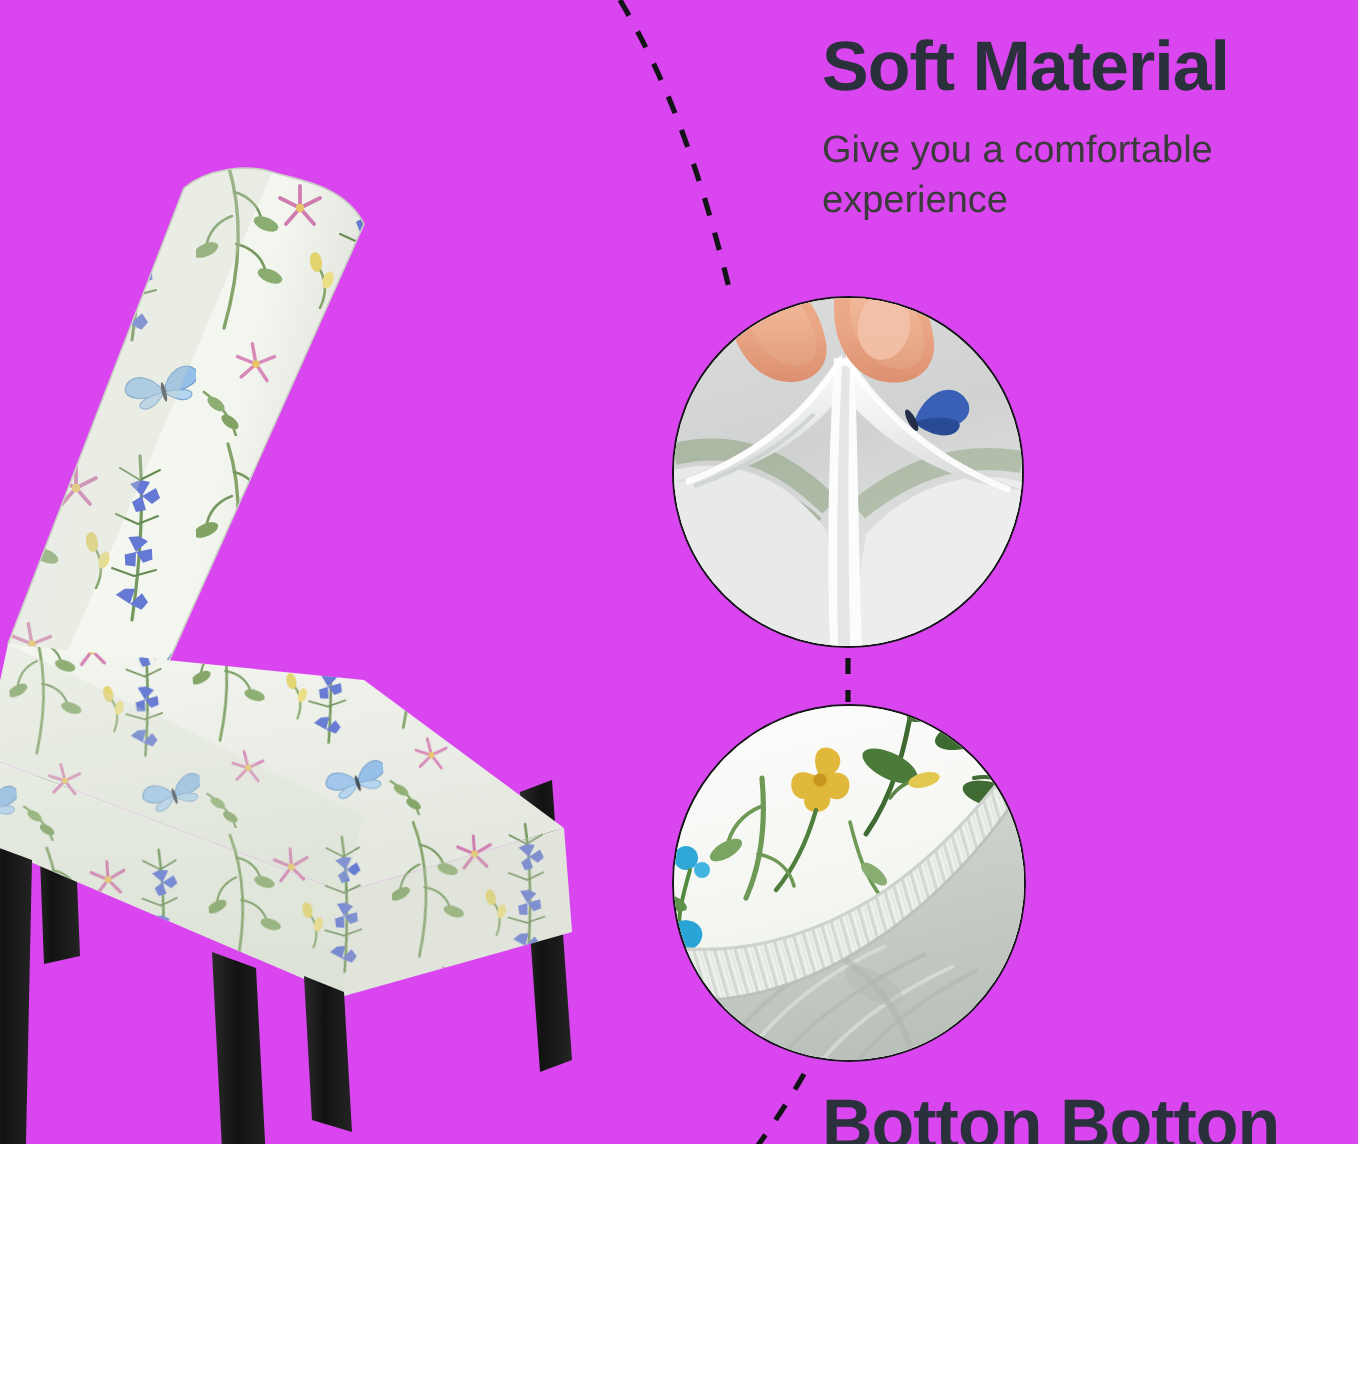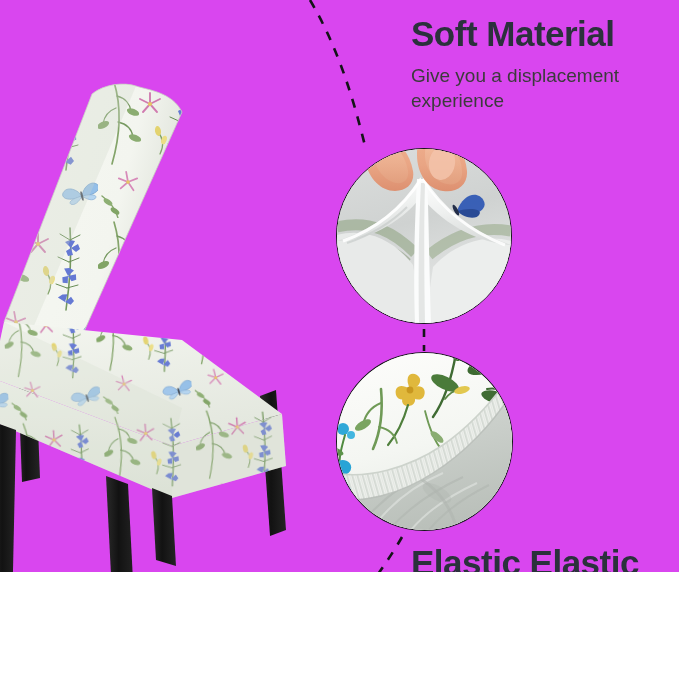--- a/index.html
+++ b/index.html
@@ -389,20 +389,20 @@
   <svg id="leaders" viewBox="0 0 679 700">
     <g fill="none" stroke="#141418" stroke-width="2.6" stroke-linecap="butt" stroke-dasharray="9 9">
       <path d="M310 0 C336 44 352 92 366 150"></path>
       <path d="M424 329 L424 351" stroke-dasharray="8 8"></path>
       <path d="M402 537 C380 576 336 630 292 684"></path>
     </g>
   </svg>
 
   <div class="txtblock" id="block-soft">
     <div class="heading">Soft Material</div>
-    <div class="sub">Give you a displacement experience</div>
+    <div class="sub">Give you a comfortable experience</div>
   </div>
 
   <div class="txtblock" id="block-elastic">
-    <div class="heading">Elastic Elastic</div>
+    <div class="heading">Botton Botton</div>
   </div>
 
 </div>
 
 </body></html>

